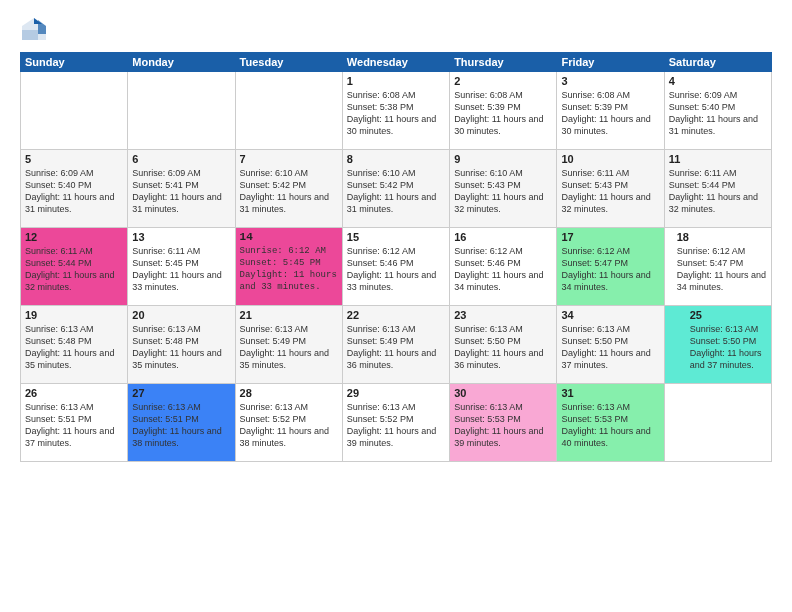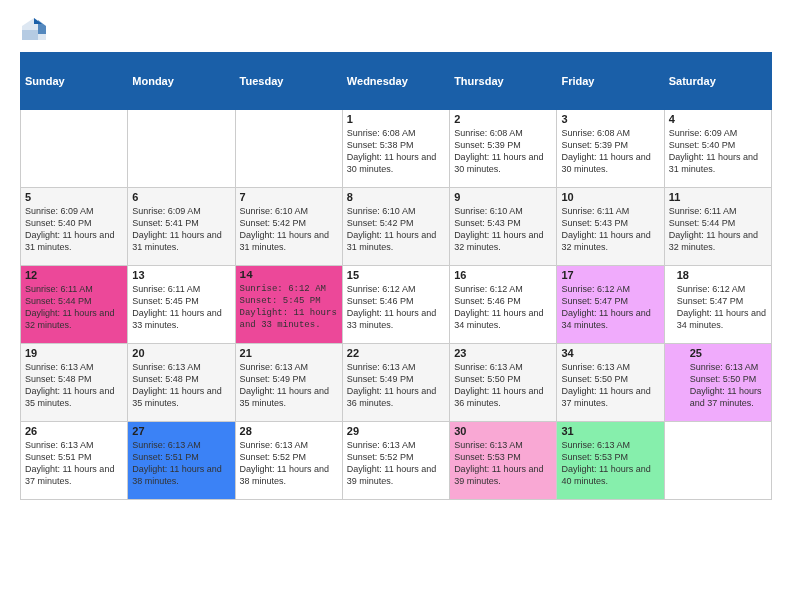--- a/index.html
+++ b/index.html
@@ -45,21 +45,21 @@
       margin-top: 2px;
     }
     .calendar {
       width: 100%;
       border-collapse: collapse;
       font-size: 10px;
     }
     .calendar th {
       background: #1a5fa8;
       color: #fff;
-      padding: 22px 4px;
+      padding: 3px 4px;
       text-align: left;
       font-size: 11px;
       font-weight: bold;
       border: 1px solid #1a5fa8;
     }
     .calendar td {
       border: 1px solid #ccc;
       vertical-align: top;
       padding: 3px 4px;
       width: calc(100% / 7);
@@ -186,21 +186,21 @@
             <div class="day-detail">Sunrise: 6:12 AM<br>Sunset: 5:45 PM<br>Daylight: 11 hours and 33 minutes.</div>
           </td>
           <td style="background: rgb(255, 255, 255);">
             <span class="day-num">15</span>
             <div class="day-detail">Sunrise: 6:12 AM<br>Sunset: 5:46 PM<br>Daylight: 11 hours and 33 minutes.</div>
           </td>
           <td style="background: rgb(255, 255, 255);">
             <span class="day-num">16</span>
             <div class="day-detail">Sunrise: 6:12 AM<br>Sunset: 5:46 PM<br>Daylight: 11 hours and 34 minutes.</div>
           </td>
-          <td style="background: #f0abfc;">
+          <td style="background: #86efac;">
             <span class="day-num">17</span>
             <div class="day-detail">Sunrise: 6:12 AM<br>Sunset: 5:47 PM<br>Daylight: 11 hours and 34 minutes.</div>
           </td>
           <td style="background: rgb(255, 255, 255); padding-left: 12px;">
             <span class="day-num">18</span>
             <div class="day-detail">Sunrise: 6:12 AM<br>Sunset: 5:47 PM<br>Daylight: 11 hours and 34 minutes.</div>
           </td>
         </tr>
         <tr>
           <td style="background: rgb(245, 245, 245);">
@@ -220,21 +220,21 @@
             <div class="day-detail">Sunrise: 6:13 AM<br>Sunset: 5:49 PM<br>Daylight: 11 hours and 36 minutes.</div>
           </td>
           <td style="background: rgb(245, 245, 245);">
             <span class="day-num">23</span>
             <div class="day-detail">Sunrise: 6:13 AM<br>Sunset: 5:50 PM<br>Daylight: 11 hours and 36 minutes.</div>
           </td>
           <td style="background: rgb(245, 245, 245);">
             <span class="day-num">34</span>
             <div class="day-detail">Sunrise: 6:13 AM<br>Sunset: 5:50 PM<br>Daylight: 11 hours and 37 minutes.</div>
           </td>
-          <td style="background: #f0abfc; padding-left: 25px;">
+          <td style="background: #5eead4; padding-left: 25px;">
             <span class="day-num">25</span>
             <div class="day-detail">Sunrise: 6:13 AM<br>Sunset: 5:50 PM<br>Daylight: 11 hours and 37 minutes.</div>
           </td>
         </tr>
         <tr>
           <td style="background: rgb(255, 255, 255);">
             <span class="day-num">26</span>
             <div class="day-detail">Sunrise: 6:13 AM<br>Sunset: 5:51 PM<br>Daylight: 11 hours and 37 minutes.</div>
           </td>
           <td style="background: #3b82f6;">

